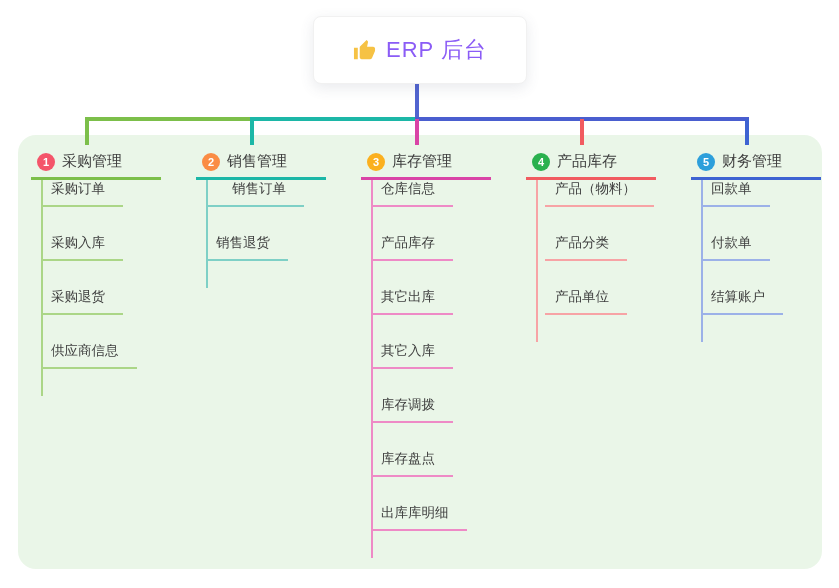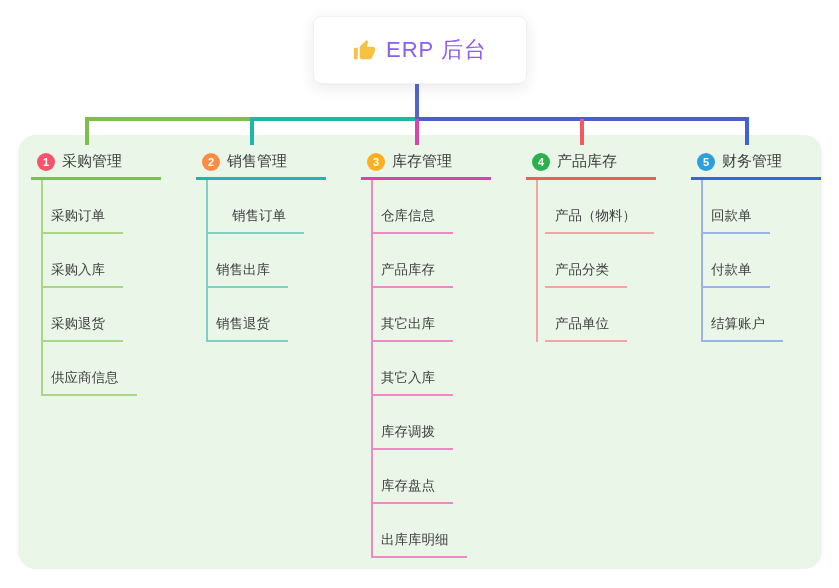--- a/index.html
+++ b/index.html
@@ -62,21 +62,21 @@
     color: #3e3e3e;
     white-space: nowrap;
   }
   .children {
     position: absolute;
     z-index: 2;
   }
   .child-row {
     height: 54px;
     display: flex;
-    align-items: flex-end;
+    align-items: flex-start;
   }
   .child-node {
     font-size: 13.5px;
     color: #3e3e3e;
     white-space: nowrap;
     padding: 0 18px 7px 10px;
     margin-left: -2px;
   }
 </style>
 </head>
@@ -120,23 +120,20 @@
         </div>
       </div>
       <div class="vline" style="left: 250px; top: 119px; width: 4px; height: 26px; background: rgb(28, 183, 167);"></div>
       <div class="branch-header" style="left: 196px; top: 146px; border-bottom: 3px solid rgb(28, 183, 167);">
         <span class="badge" style="background: rgb(250, 140, 68);">2</span>
         <span class="branch-label">销售管理</span>
       </div>
       <div class="children" style="left: 206px; top: 180px; border-left: 2px solid rgb(126, 208, 198);">
         <div class="child-row">
           <span class="child-node" style="border-bottom: 2px solid rgb(126, 208, 198); padding-left: 26px;">销售订单</span>
-        </div>
-        <div class="child-row">
-          <span class="child-node" style="border-bottom: 2px solid rgb(126, 208, 198);">销售出库</span>
         </div>
         <div class="child-row">
           <span class="child-node" style="border-bottom: 2px solid rgb(126, 208, 198);">销售退货</span>
         </div>
       </div>
       <div class="vline" style="left: 415px; top: 119px; width: 4px; height: 26px; background: rgb(217, 68, 166);"></div>
       <div class="branch-header" style="left: 361px; top: 146px; border-bottom: 3px solid rgb(217, 68, 166);">
         <span class="badge" style="background: rgb(251, 176, 31);">3</span>
         <span class="branch-label">库存管理</span>
       </div>

